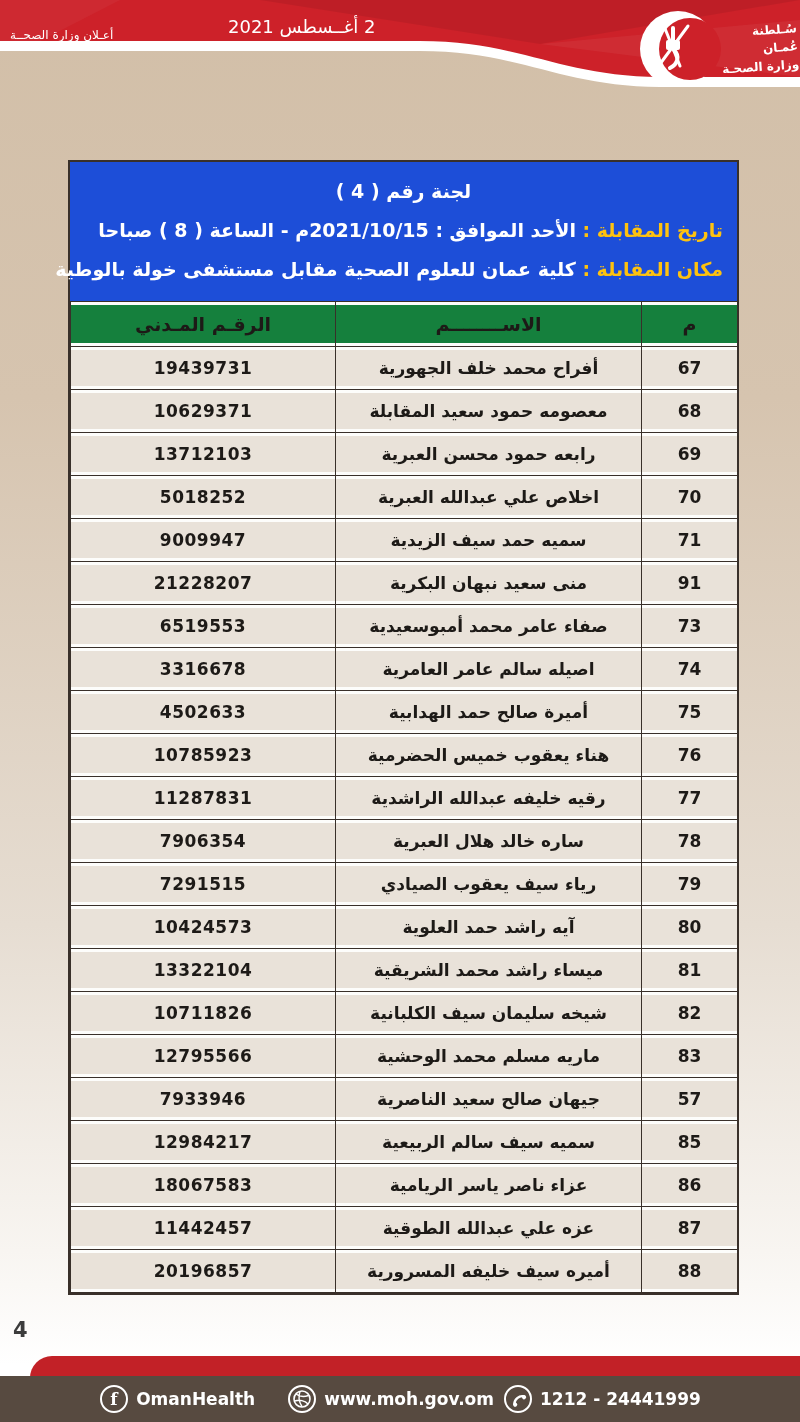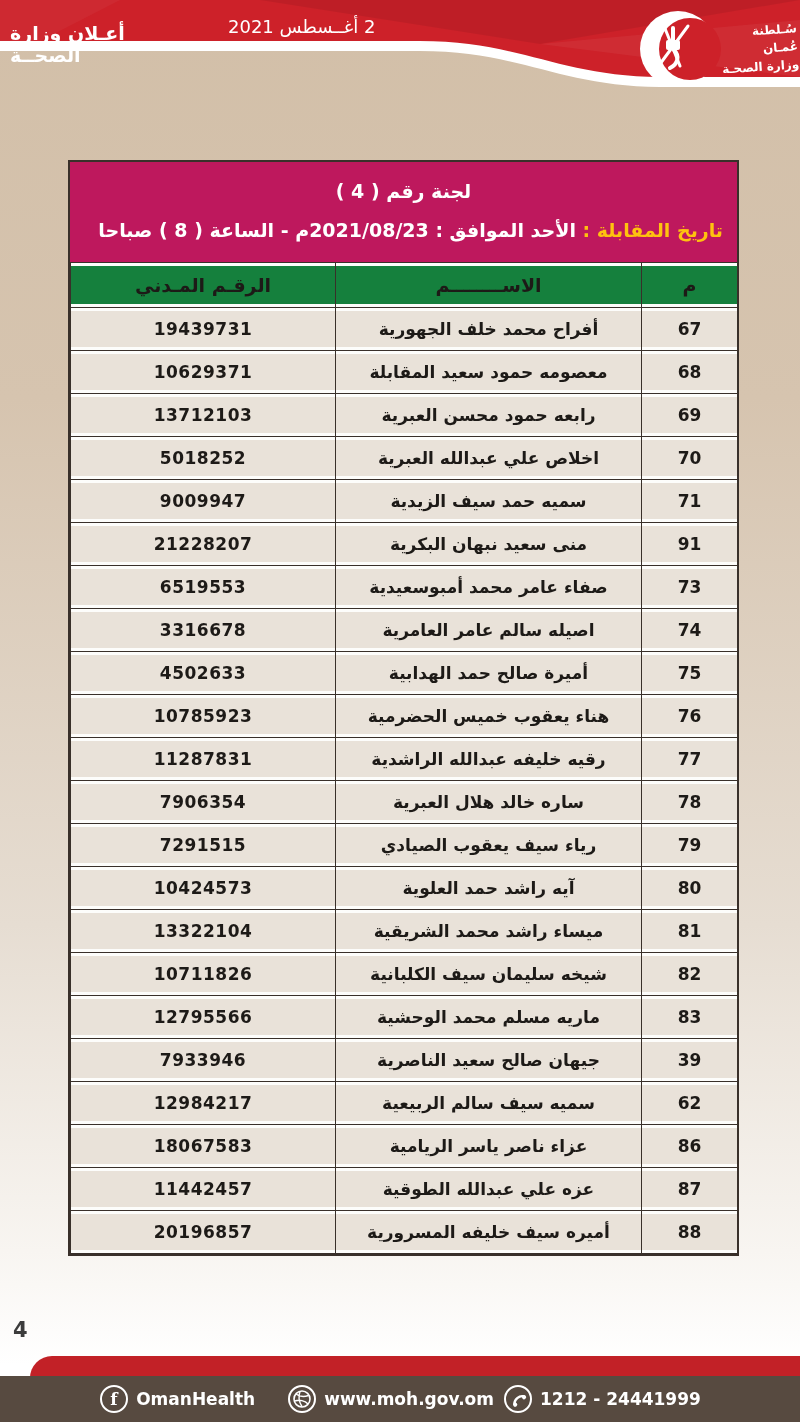--- a/index.html
+++ b/index.html
@@ -4,39 +4,39 @@
 <style>
   html,body{margin:0;padding:0;}
   body{
     width:800px;height:1422px;position:relative;overflow:hidden;
     font-family:"DejaVu Sans","Liberation Sans",sans-serif;
     background:linear-gradient(180deg,#d2bfa8 0%,#d6c4af 28%,#e6ddd2 65%,#f8f5f1 88%,#ffffff 96%);
   }
   
   .banner{position:absolute;top:0;left:0;width:800px;height:110px;}
   .banner-title{
-    position:absolute;top:22px;left:10px;width:190px;color:#fff;
-    font-size:19px;font-weight:bold;direction:rtl;text-align:left;
+    position:absolute;top:28px;left:10px;width:190px;color:#fff;
+    font-size:12px;font-weight:normal;direction:rtl;text-align:left;
   }
   .banner-date{
     position:absolute;top:16px;left:228px;color:#fff;
     font-size:18px;font-weight:normal;direction:rtl;
   }
   .logo-text{
     position:absolute;top:22px;left:718px;width:80px;color:#fff;
     font-size:12px;font-weight:bold;direction:rtl;text-align:right;line-height:1.5;
     transform:rotate(-4deg);
   }
   
   .card{
     position:absolute;left:68px;top:160px;width:667px;
     border:2px solid #39302a;background:#fff;
   }
   .info-block{
-    background:#be185d;color:#fff;direction:rtl;
+    background:#1d4ed8;color:#fff;direction:rtl;
     padding:10px 14px 12px 14px;font-weight:bold;font-size:19px;line-height:2.05;
   }
   .info-line{white-space:nowrap;}
   .info-center{text-align:center;}
   .label-yellow{color:#fec20f;}
   table.roster{
     width:100%;border-collapse:collapse;direction:rtl;table-layout:fixed;
   }
   table.roster td,table.roster th{
     border:1px solid #39302a;text-align:center;vertical-align:middle;
@@ -104,21 +104,22 @@
   <div class="banner-date">2 أغــسطس 2021</div>
   <div class="logo-text">
     <div>سُـلطنة عُمـان</div>
     <div>وزارة الصحـة</div>
   </div>
 </div>
 
 <div class="card">
   <div class="info-block">
     <div class="info-line info-center">لجنة رقم ( 4 )</div>
-    <div class="info-line"><span class="label-yellow">تاريخ المقابلة :</span><span> الأحد الموافق : 2021/08/23م - الساعة ( 8 ) صباحا</span></div>
+    <div class="info-line"><span class="label-yellow">تاريخ المقابلة :</span><span> الأحد الموافق : 2021/10/15م - الساعة ( 8 ) صباحا</span></div>
+    <div class="info-line"><span class="label-yellow">مكان المقابلة :</span><span> كلية عمان للعلوم الصحية مقابل مستشفى خولة بالوطية</span></div>
   </div>
 
   <table class="roster">
     <colgroup>
       <col class="w-index">
         <col class="w-name">
         <col class="w-civil">
     </colgroup>
     <thead>
       <tr>
@@ -207,26 +208,26 @@
           <td class="c-index">82</td>
           <td class="c-name">شيخه سليمان سيف الكلبانية</td>
           <td class="c-civil_id">10711826</td>
         </tr>
         <tr>
           <td class="c-index">83</td>
           <td class="c-name">ماريه مسلم محمد الوحشية</td>
           <td class="c-civil_id">12795566</td>
         </tr>
         <tr>
-          <td class="c-index">39</td>
+          <td class="c-index">57</td>
           <td class="c-name">جيهان صالح سعيد الناصرية</td>
           <td class="c-civil_id">7933946</td>
         </tr>
         <tr>
-          <td class="c-index">62</td>
+          <td class="c-index">85</td>
           <td class="c-name">سميه سيف سالم الربيعية</td>
           <td class="c-civil_id">12984217</td>
         </tr>
         <tr>
           <td class="c-index">86</td>
           <td class="c-name">عزاء ناصر ياسر الريامية</td>
           <td class="c-civil_id">18067583</td>
         </tr>
         <tr>
           <td class="c-index">87</td>

